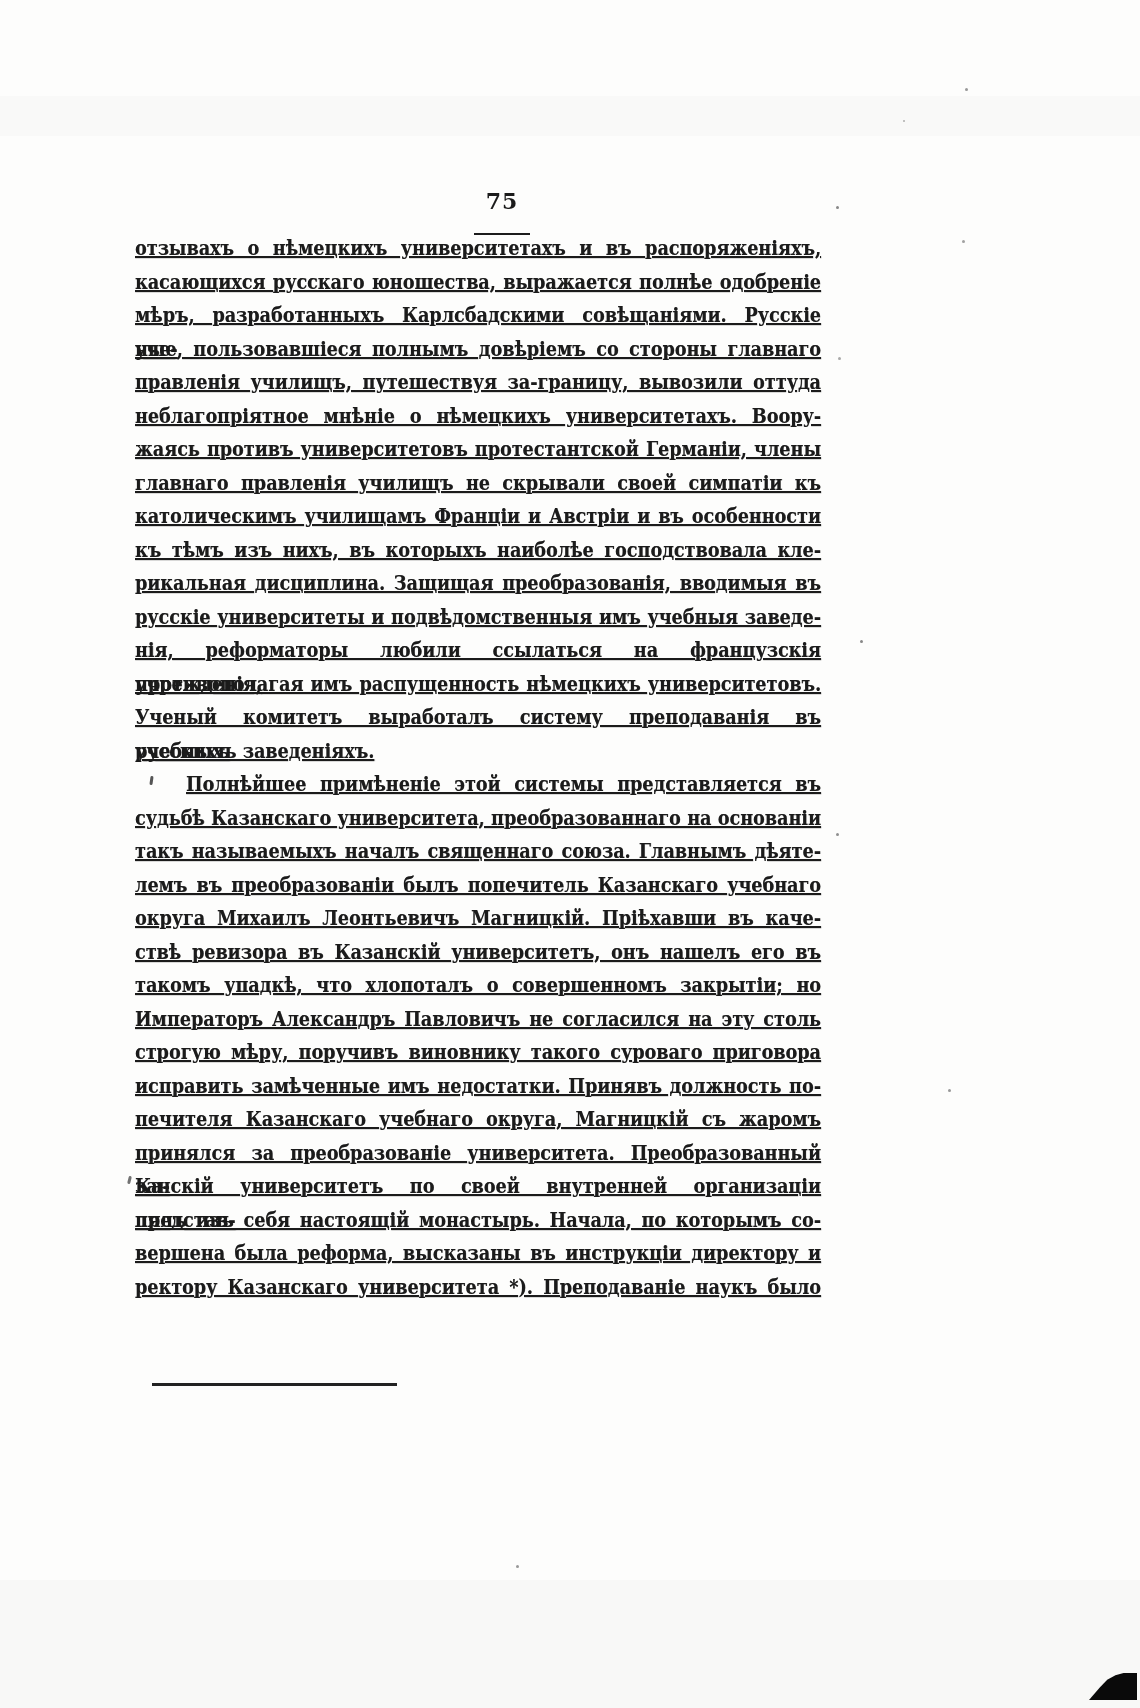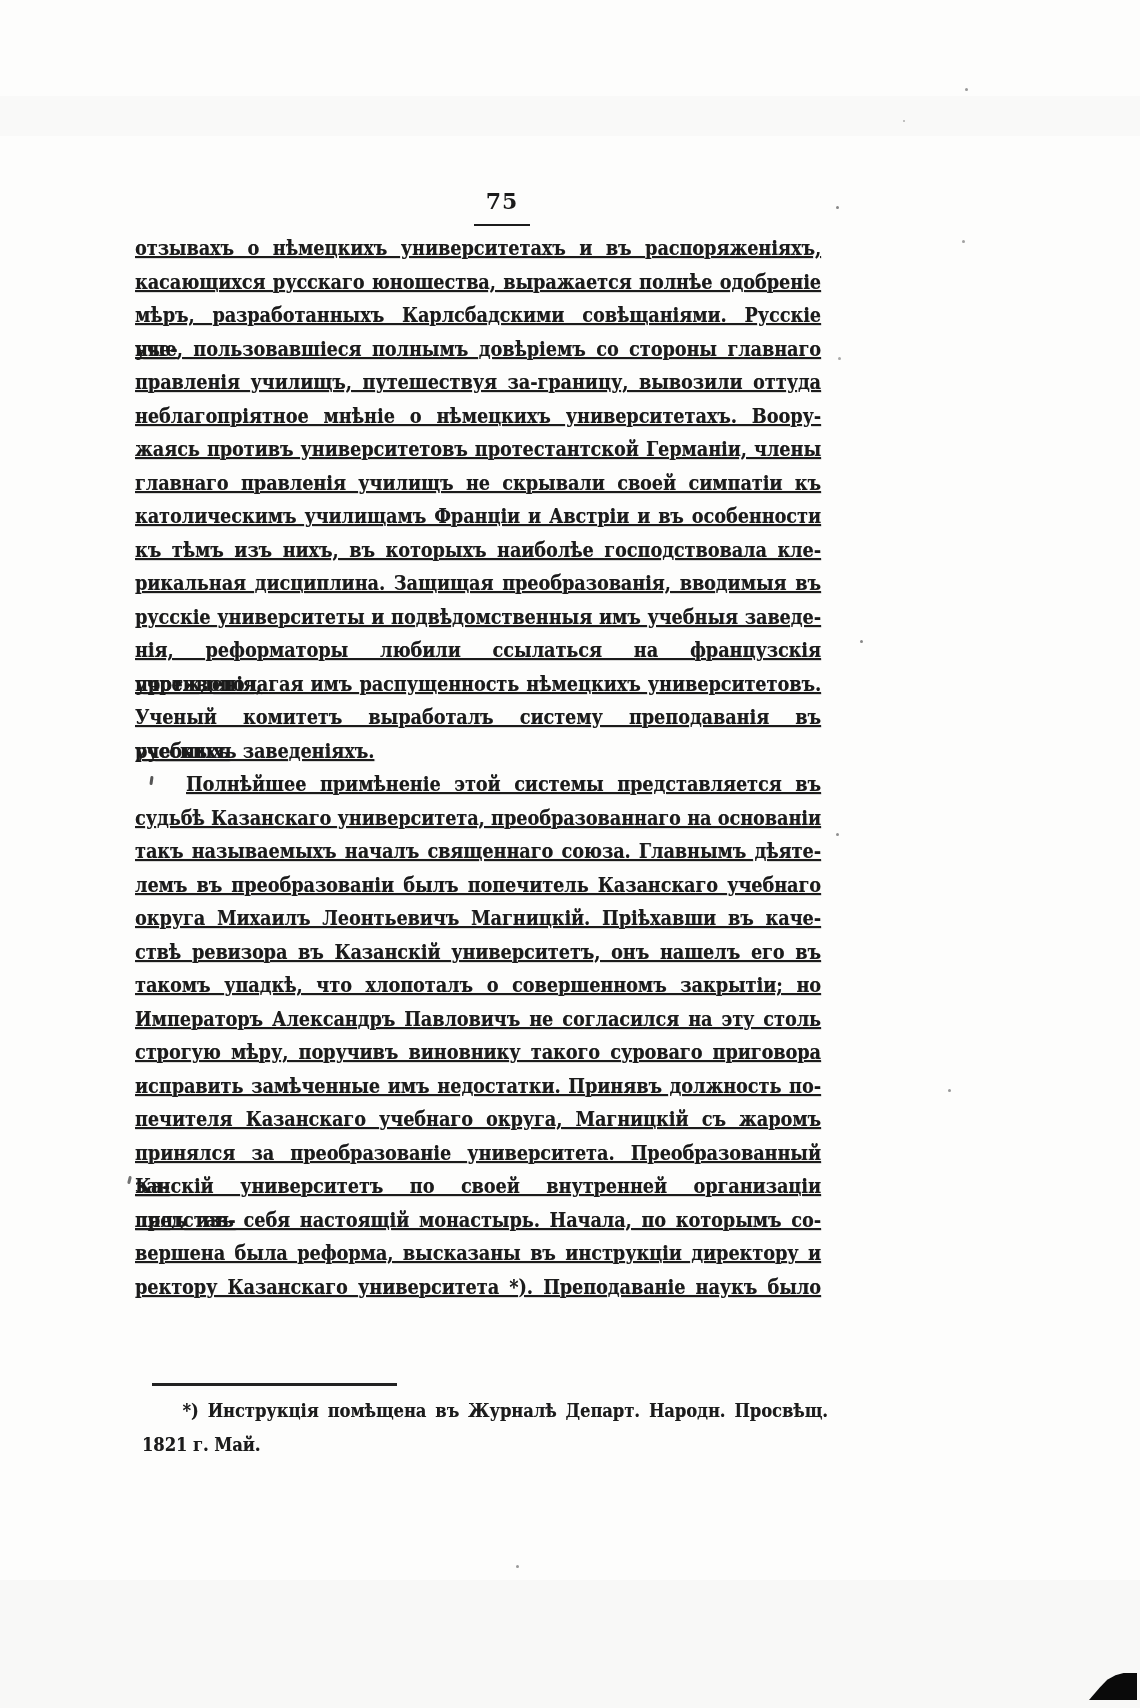--- a/index.html
+++ b/index.html
@@ -19,21 +19,21 @@
 
   .pagenum {
     position: absolute;
     left: 474px;
     top: 188px;
     width: 56px;
     text-align: center;
     font-size: 22px;
     font-weight: bold;
     letter-spacing: 1px;
-    padding-bottom: 10px;
+    padding-bottom: 19px;
     border-bottom: 2.5px solid #1c1c1c;
   }
 
   .column {
     position: absolute;
     left: 135px;
     top: 232px;
     width: 686px;
     text-decoration: underline;
   }
@@ -131,24 +131,20 @@
       <div class="ln">принялся за преобразованіе университета. Преобразованный Ка-</div>
       <div class="ln">занскій университетъ по своей внутренней организаціи представ-</div>
       <div class="ln">лялъ изъ себя настоящій монастырь. Начала, по которымъ со-</div>
       <div class="ln">вершена была реформа, высказаны въ инструкціи директору и</div>
       <div class="ln">ректору Казанскаго университета *). Преподаваніе наукъ было</div>
     </div>
   </div>
 
   <div class="fnrule"></div>
 
-  <div class="footnote">
-    <div class="ln ind">*) Инструкція помѣщена въ Журналѣ Департ. Народн. Просвѣщ.</div>
-    <div class="ln end">1821 г. Май.</div>
-  </div>
 
   <div class="corner-blob"></div>
   <div class="mark" style="left:150px; top:776px; width:3px; height:9px; transform:rotate(8deg); opacity:.8;"></div>
   <div class="mark" style="left:128px; top:1176px; width:3px; height:8px; transform:rotate(14deg); opacity:.65;"></div>
   <div class="spk" style="left:965px; top:88px;  width:3px; height:3px; opacity:.6;"></div>
   <div class="spk" style="left:836px; top:206px; width:3px; height:3px; opacity:.7;"></div>
   <div class="spk" style="left:962px; top:240px; width:3px; height:3px; opacity:.55;"></div>
   <div class="spk" style="left:838px; top:357px; width:3px; height:3px; opacity:.5;"></div>
   <div class="spk" style="left:860px; top:640px; width:3px; height:3px; opacity:.7;"></div>
   <div class="spk" style="left:836px; top:833px; width:3px; height:3px; opacity:.65;"></div>

